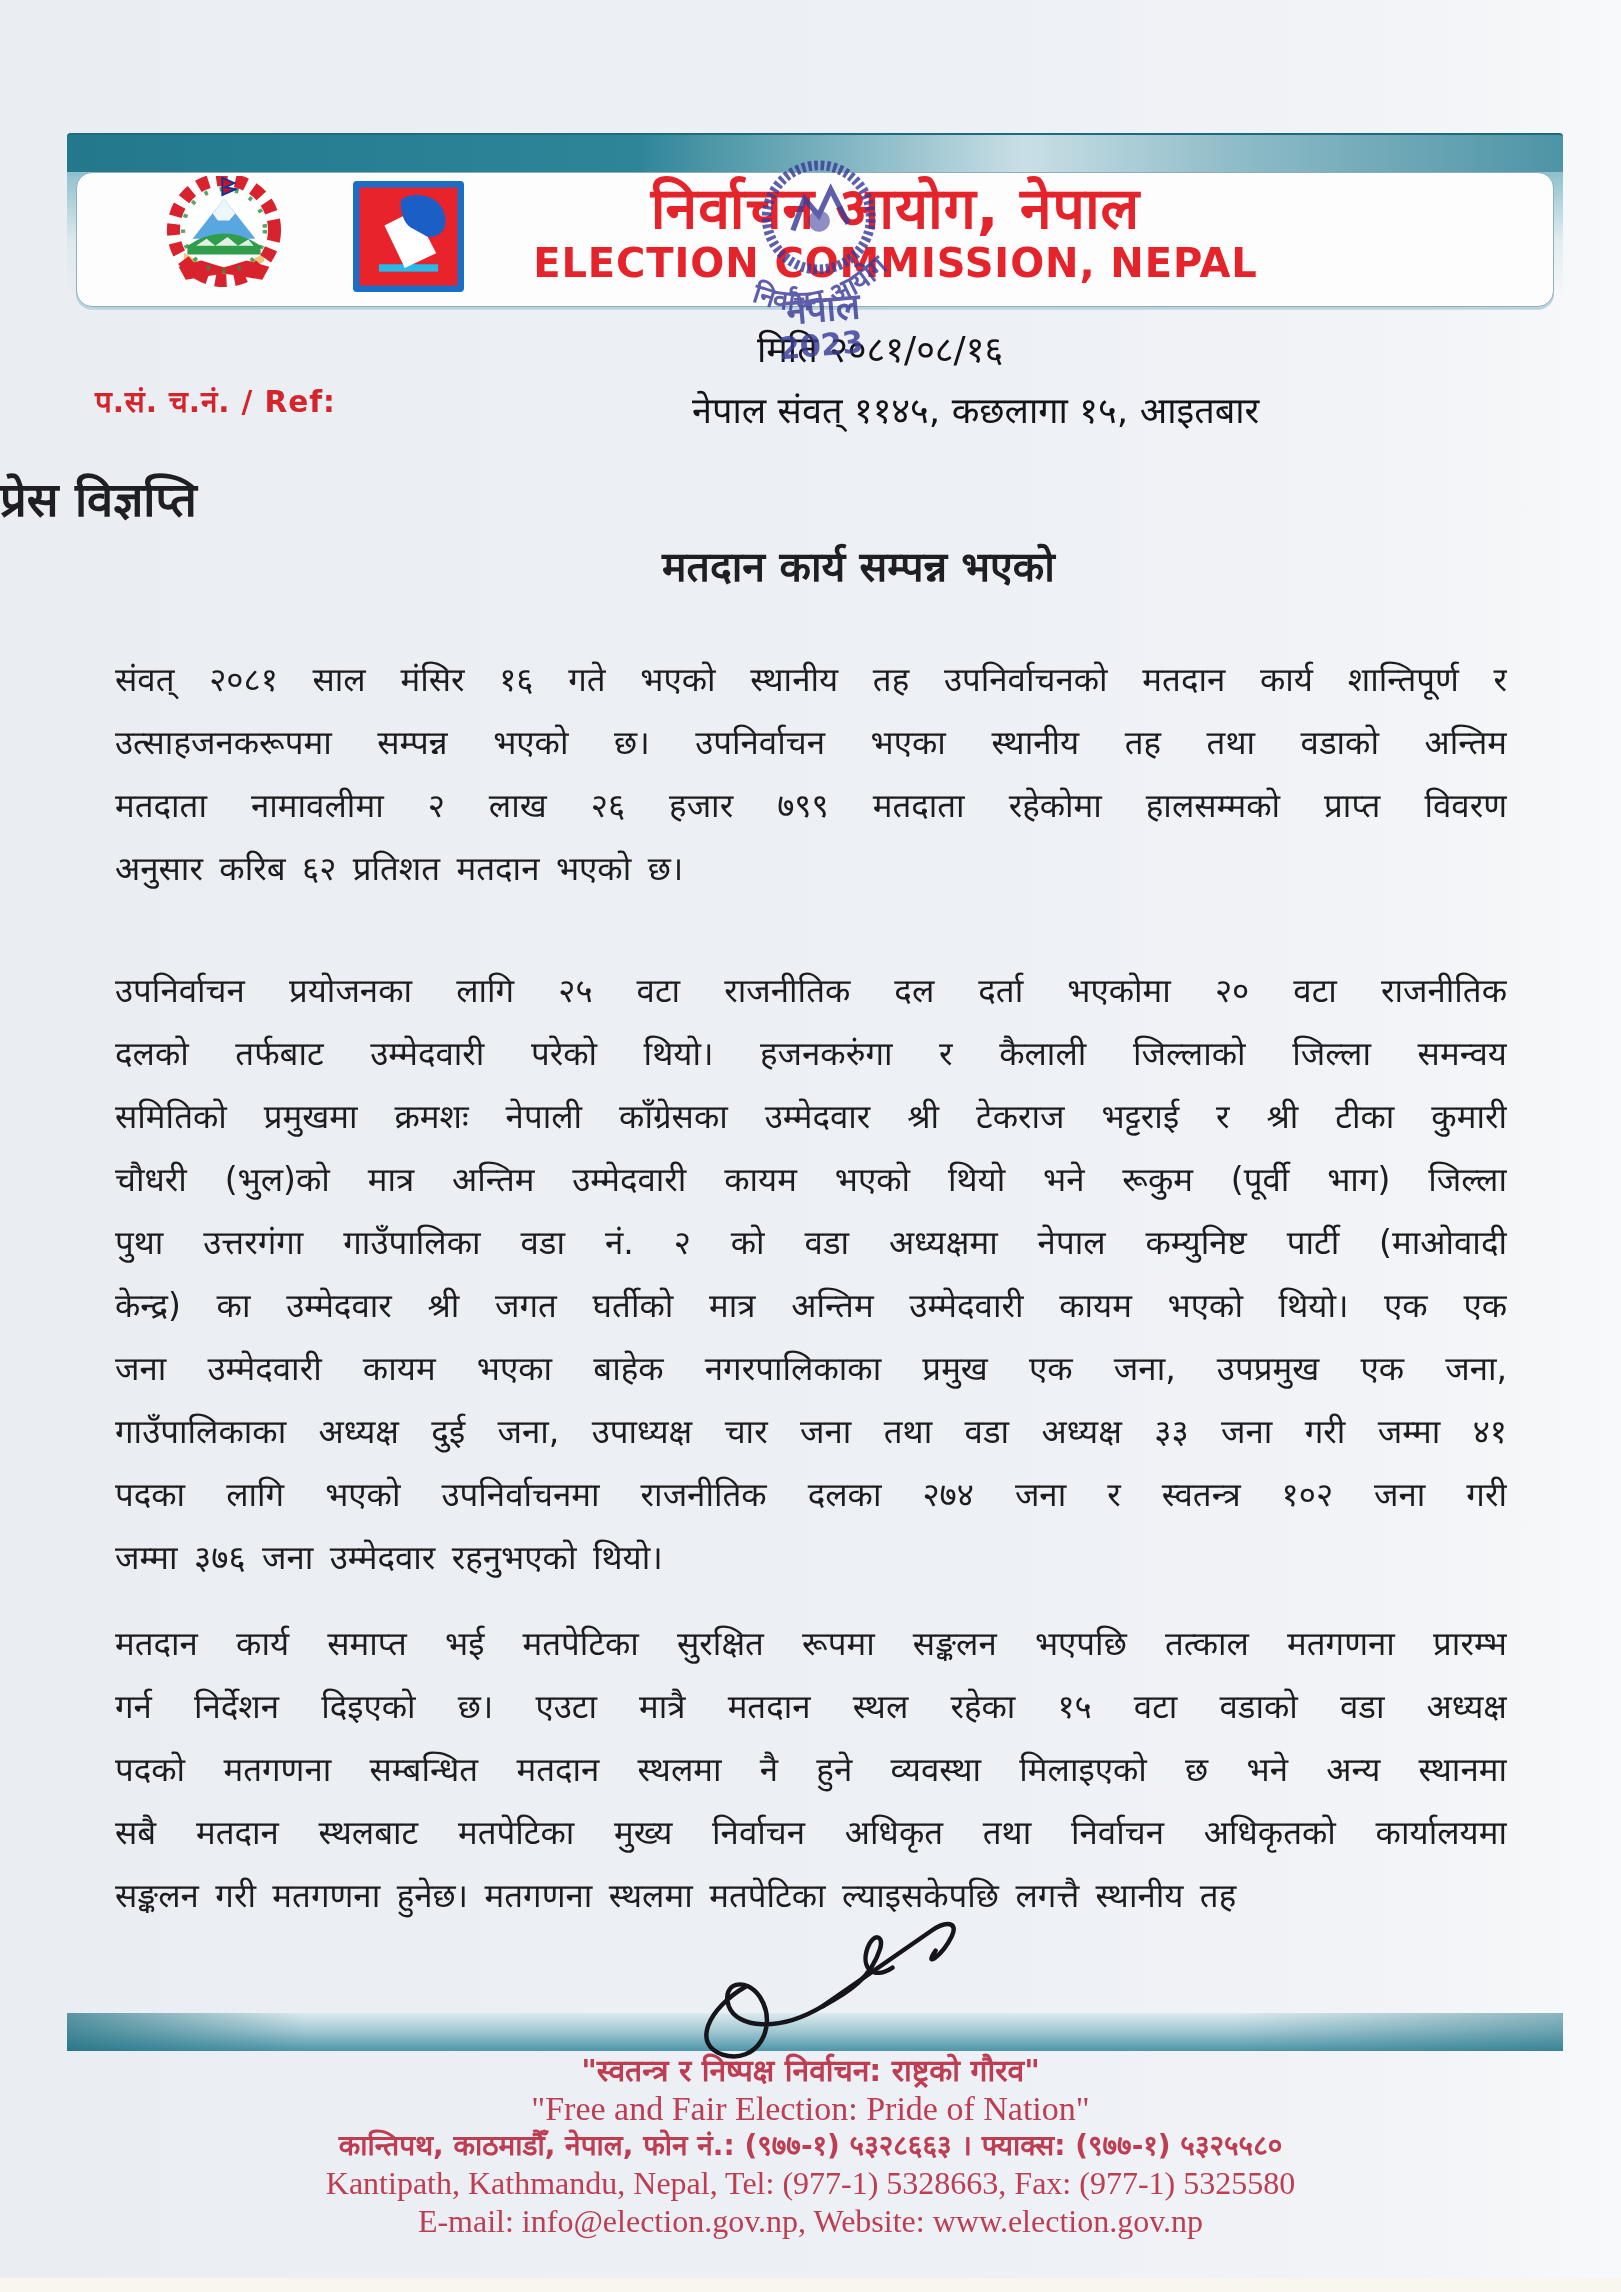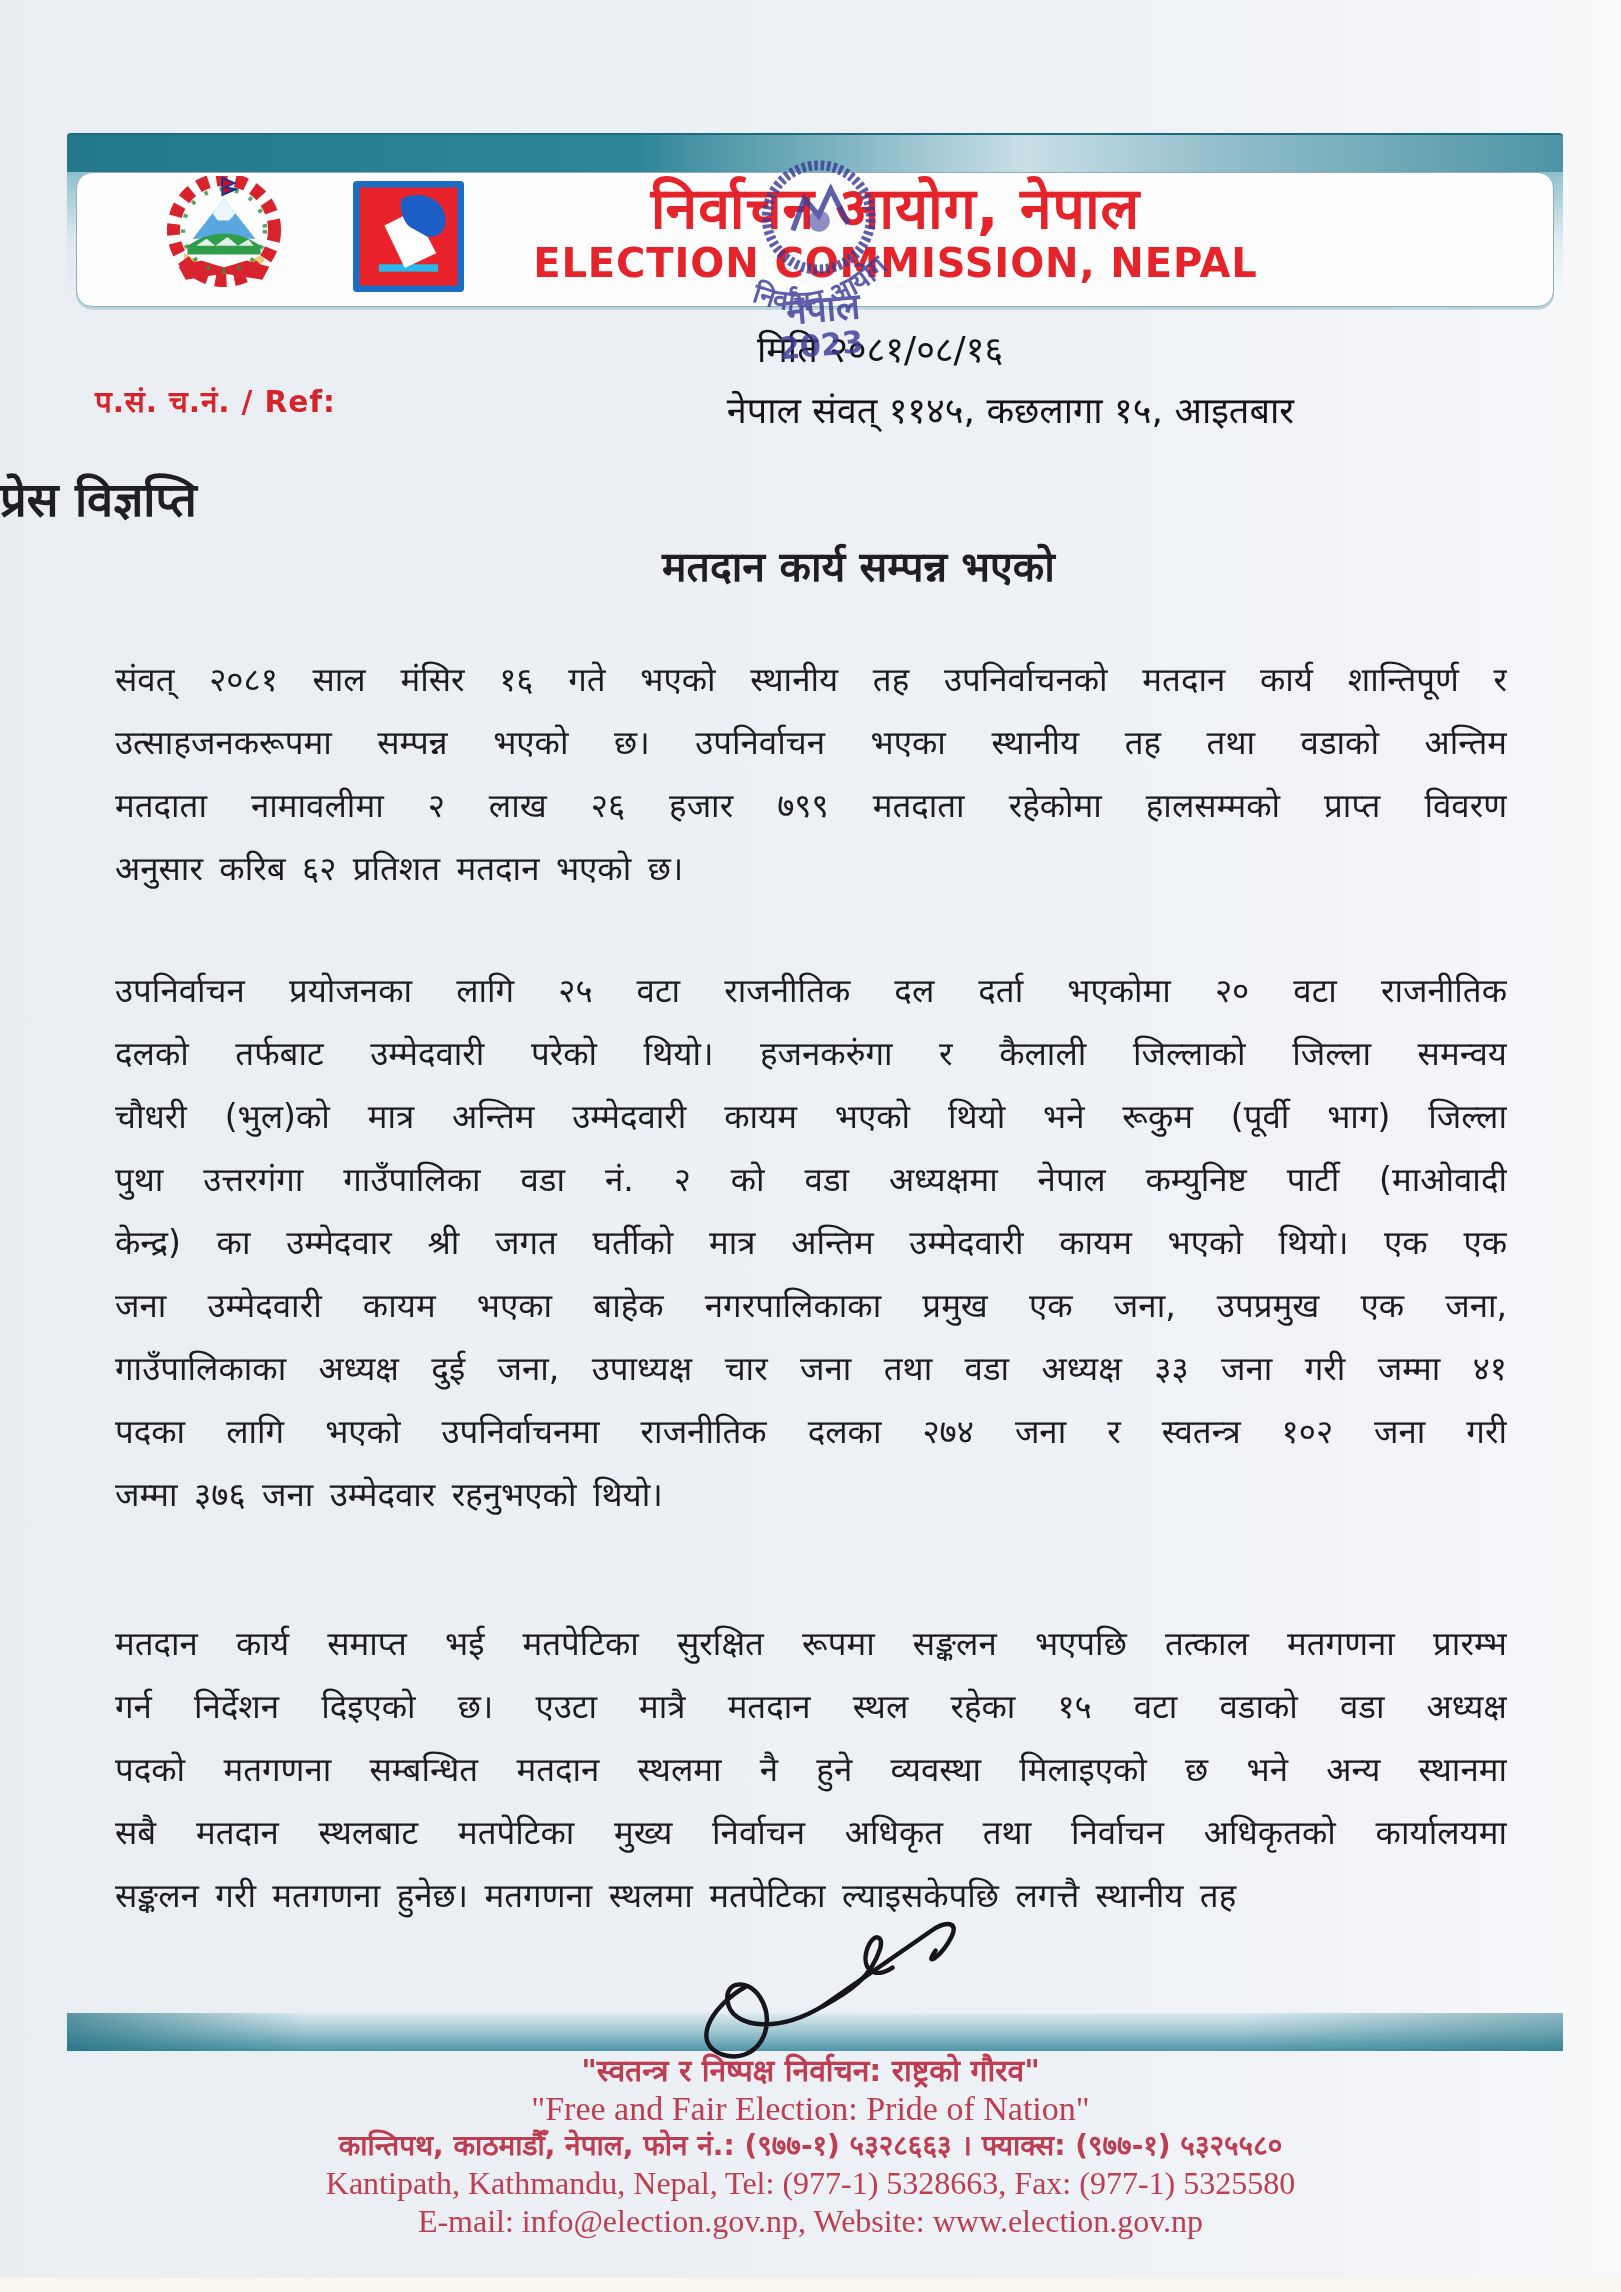--- a/index.html
+++ b/index.html
@@ -26,21 +26,21 @@
   }
   .emblem{ position:absolute; left:154px; top:176px; width:140px; height:122px; }
   .ec-logo{ position:absolute; left:353px; top:181px; width:111px; height:111px; }
   .agency{ position:absolute; left:488px; top:177px; width:815px; text-align:center; }
   .agency-np{ font-size:57px; line-height:63px; font-weight:700; color:#e4232b; letter-spacing:0.9px; }
   .agency-en{ font-size:40px; line-height:43px; font-weight:800; color:#e4232b; letter-spacing:0.9px; margin-top:1.8px; }
   .stamp{ position:absolute; left:710px; top:158px; width:226px; height:217px; z-index:6; }
   
   .ref{ position:absolute; left:95px; top:380px; font-size:29.6px; font-weight:700; color:#d4252c; letter-spacing:0.9px; }
   .date1{ position:absolute; left:757px; top:324px; width:537px; text-align:left; font-size:36px; color:#141418; }
-  .date2{ position:absolute; left:712px; top:385px; width:582px; text-align:right; font-size:36px; color:#141418; }
+  .date2{ position:absolute; left:692px; top:385px; width:582px; text-align:left; font-size:36px; color:#141418; }
   
   .t-main{ position:absolute; left:0; top:466px; width:1621px; margin:0; text-align:left;
            font-size:47px; font-weight:700; color:#1f1f23; }
   .t-sub{ position:absolute; left:0; top:537px; width:1621px; margin:0; text-align:center;
           font-size:41px; font-weight:600; color:#1f1f23;padding-left:48px; }
   
   .para{ position:absolute; left:115px; width:1392px; }
   .p1{ top:648px; } .p2{ top:959px; } .p3{ top:1612px; }
   .jline{
     height:63px; line-height:63px; overflow:hidden;
@@ -128,20 +128,21 @@
   <div class="para p1">
     <div class="jline">संवत् २०८१ साल मंसिर १६ गते भएको स्थानीय तह उपनिर्वाचनको मतदान कार्य शान्तिपूर्ण र</div>
     <div class="jline">उत्साहजनकरूपमा सम्पन्न भएको छ। उपनिर्वाचन भएका स्थानीय तह तथा वडाको अन्तिम</div>
     <div class="jline">मतदाता नामावलीमा २ लाख २६ हजार ७९९ मतदाता रहेकोमा हालसम्मको प्राप्त विवरण</div>
     <div class="jline last">अनुसार करिब ६२ प्रतिशत मतदान भएको छ।</div>
   </div>
 
   <div class="para p2">
     <div class="jline">उपनिर्वाचन प्रयोजनका लागि २५ वटा राजनीतिक दल दर्ता भएकोमा २० वटा राजनीतिक</div>
     <div class="jline">दलको तर्फबाट उम्मेदवारी परेको थियो। हजनकरुंगा र कैलाली जिल्लाको जिल्ला समन्वय</div>
+    <div class="jline">समितिको प्रमुखमा क्रमशः नेपाली काँग्रेसका उम्मेदवार श्री टेकराज भट्टराई र श्री टीका कुमारी</div>
     <div class="jline">चौधरी (भुल)को मात्र अन्तिम उम्मेदवारी कायम भएको थियो भने रूकुम (पूर्वी भाग) जिल्ला</div>
     <div class="jline">पुथा उत्तरगंगा गाउँपालिका वडा नं. २ को वडा अध्यक्षमा नेपाल कम्युनिष्ट पार्टी (माओवादी</div>
     <div class="jline">केन्द्र) का उम्मेदवार श्री जगत घर्तीको मात्र अन्तिम उम्मेदवारी कायम भएको थियो। एक एक</div>
     <div class="jline">जना उम्मेदवारी कायम भएका बाहेक नगरपालिकाका प्रमुख एक जना, उपप्रमुख एक जना,</div>
     <div class="jline">गाउँपालिकाका अध्यक्ष दुई जना, उपाध्यक्ष चार जना तथा वडा अध्यक्ष ३३ जना गरी जम्मा ४१</div>
     <div class="jline">पदका लागि भएको उपनिर्वाचनमा राजनीतिक दलका २७४ जना र स्वतन्त्र १०२ जना गरी</div>
     <div class="jline last">जम्मा ३७६ जना उम्मेदवार रहनुभएको थियो।</div>
   </div>
 
   <div class="para p3">

